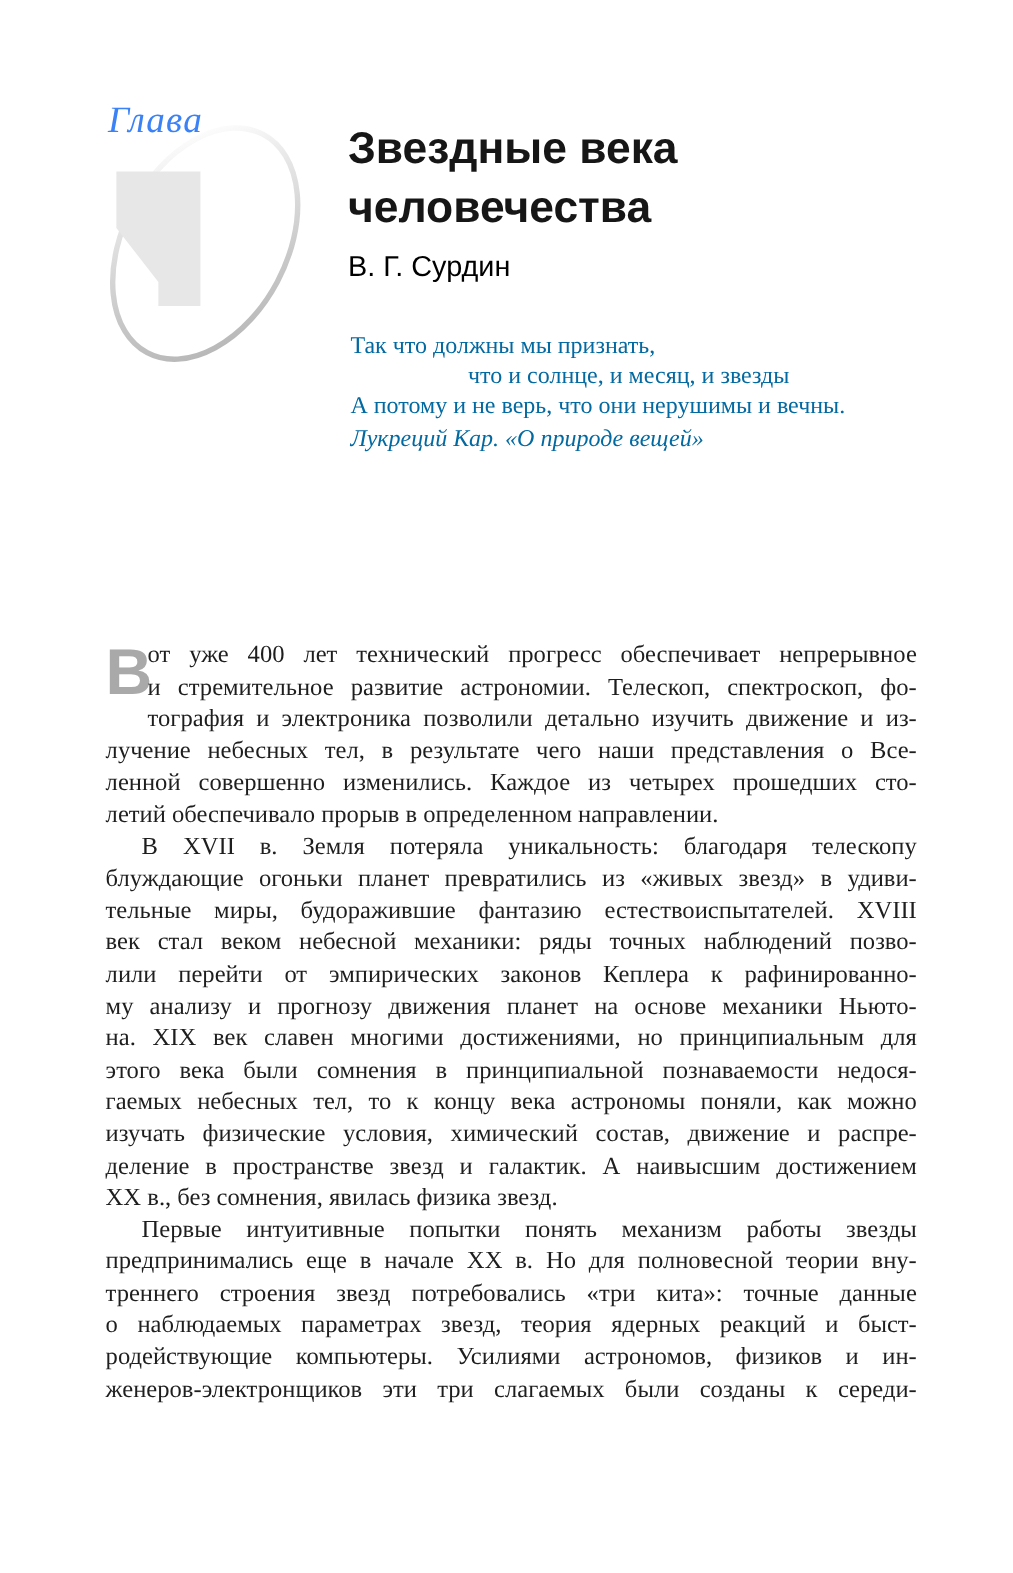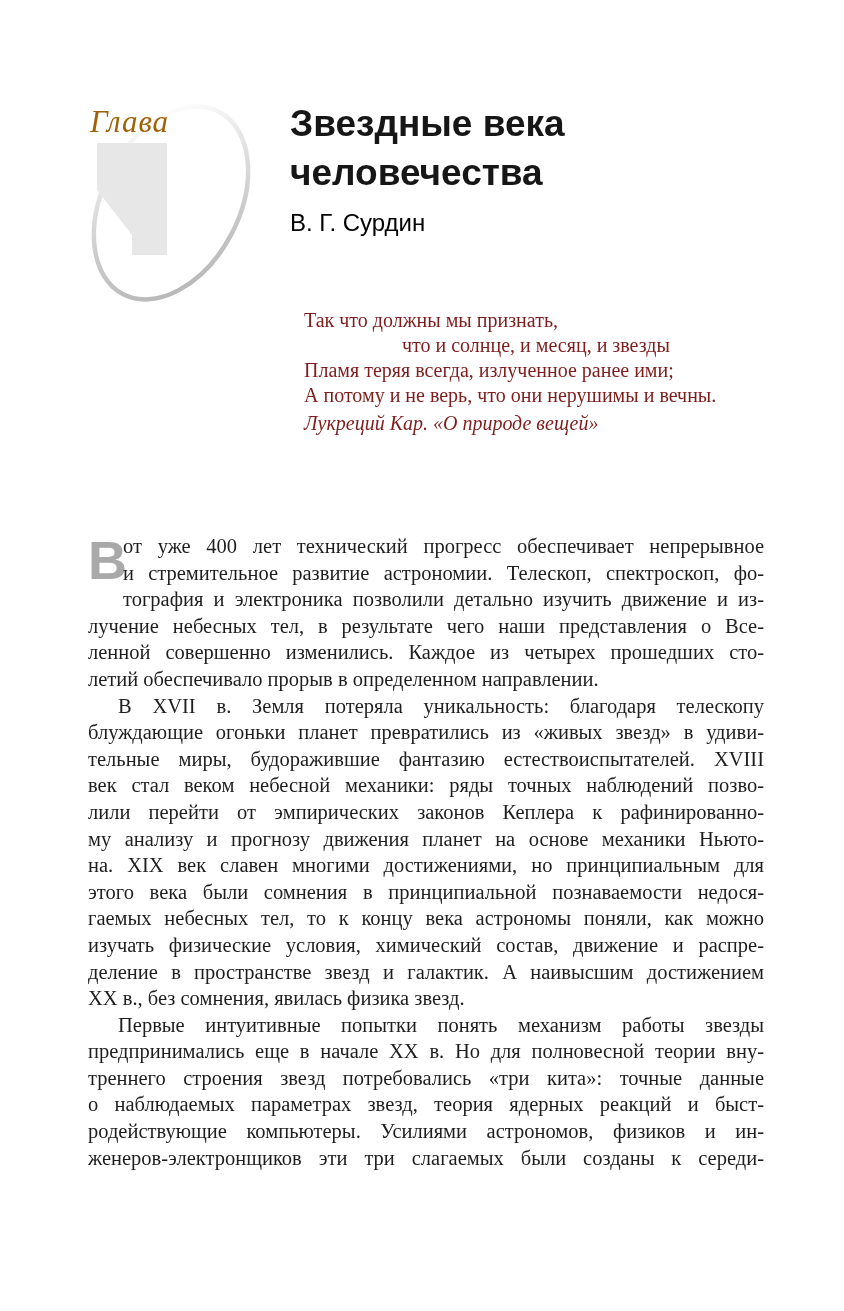--- a/index.html
+++ b/index.html
@@ -15,43 +15,43 @@
     background:#fff;
     overflow:hidden;
     font-family:"Liberation Serif", serif;
     color:var(--ink);
   }
   
   .chapter-graphic{
     position:absolute;left:40px;top:60px;width:280px;height:330px;
   }
   .chapter-word{
-    position:absolute;left:90px;top:104px;
+    position:absolute;left:90px;top:82px;
     font:italic 31px/36px "Liberation Serif", serif;
-    color:#a16207;letter-spacing:1px;z-index:3;
+    color:#3b82f6;letter-spacing:1px;z-index:3;
   }
   
   .title-block{position:absolute;left:290px;top:99px;width:470px;}
   .chapter-title{
     margin:0;
     font-family:"Liberation Sans", sans-serif;
     font-weight:bold;
     font-size:37px;line-height:49px;
     color:#161616;letter-spacing:0;
   }
   .chapter-author{
     margin-top:12px;
     font-family:"Liberation Sans", sans-serif;
     font-size:24px;line-height:28px;
     color:#000000;
   }
   
   .epigraph{
-    position:absolute;left:304px;top:276px;width:464px;
-    font-size:20px;line-height:25px;color:#7f1d1d;margin-top:32px;
+    position:absolute;left:292px;top:276px;width:464px;
+    font-size:20px;line-height:25px;color:#0369a1;
   }
   .ep-line{white-space:nowrap;}
   .ep-line.ep-indent{margin-left:98px;}
   .ep-attribution{
     margin-top:3px;
     font-style:italic;
     text-align:left;
   }
   
   .body-text{
@@ -95,21 +95,20 @@
 
   <div class="title-block">
     <h1 class="chapter-title">Звездные века человечества</h1>
     <div class="chapter-author">В. Г. Сурдин</div>
   </div>
 
   <section class="epigraph">
     <div id="epigraph-lines">
         <div class="ep-line">Так что должны мы признать,</div>
         <div class="ep-line ep-indent">что и солнце, и месяц, и звезды</div>
-        <div class="ep-line">Пламя теряя всегда, излученное ранее ими;</div>
         <div class="ep-line">А потому и не верь, что они нерушимы и вечны.</div>
       </div>
     <div class="ep-attribution">Лукреций Кар. «О природе вещей»</div>
   </section>
 
   <main class="body-text" id="body-paragraphs">
       <div class="para">
         <span class="dropcap">В</span>
         <div class="bline">от уже 400 лет технический прогресс обеспечивает непрерывное</div>
         <div class="bline">и стремительное развитие астрономии. Телескоп, спектроскоп, фо-</div>

